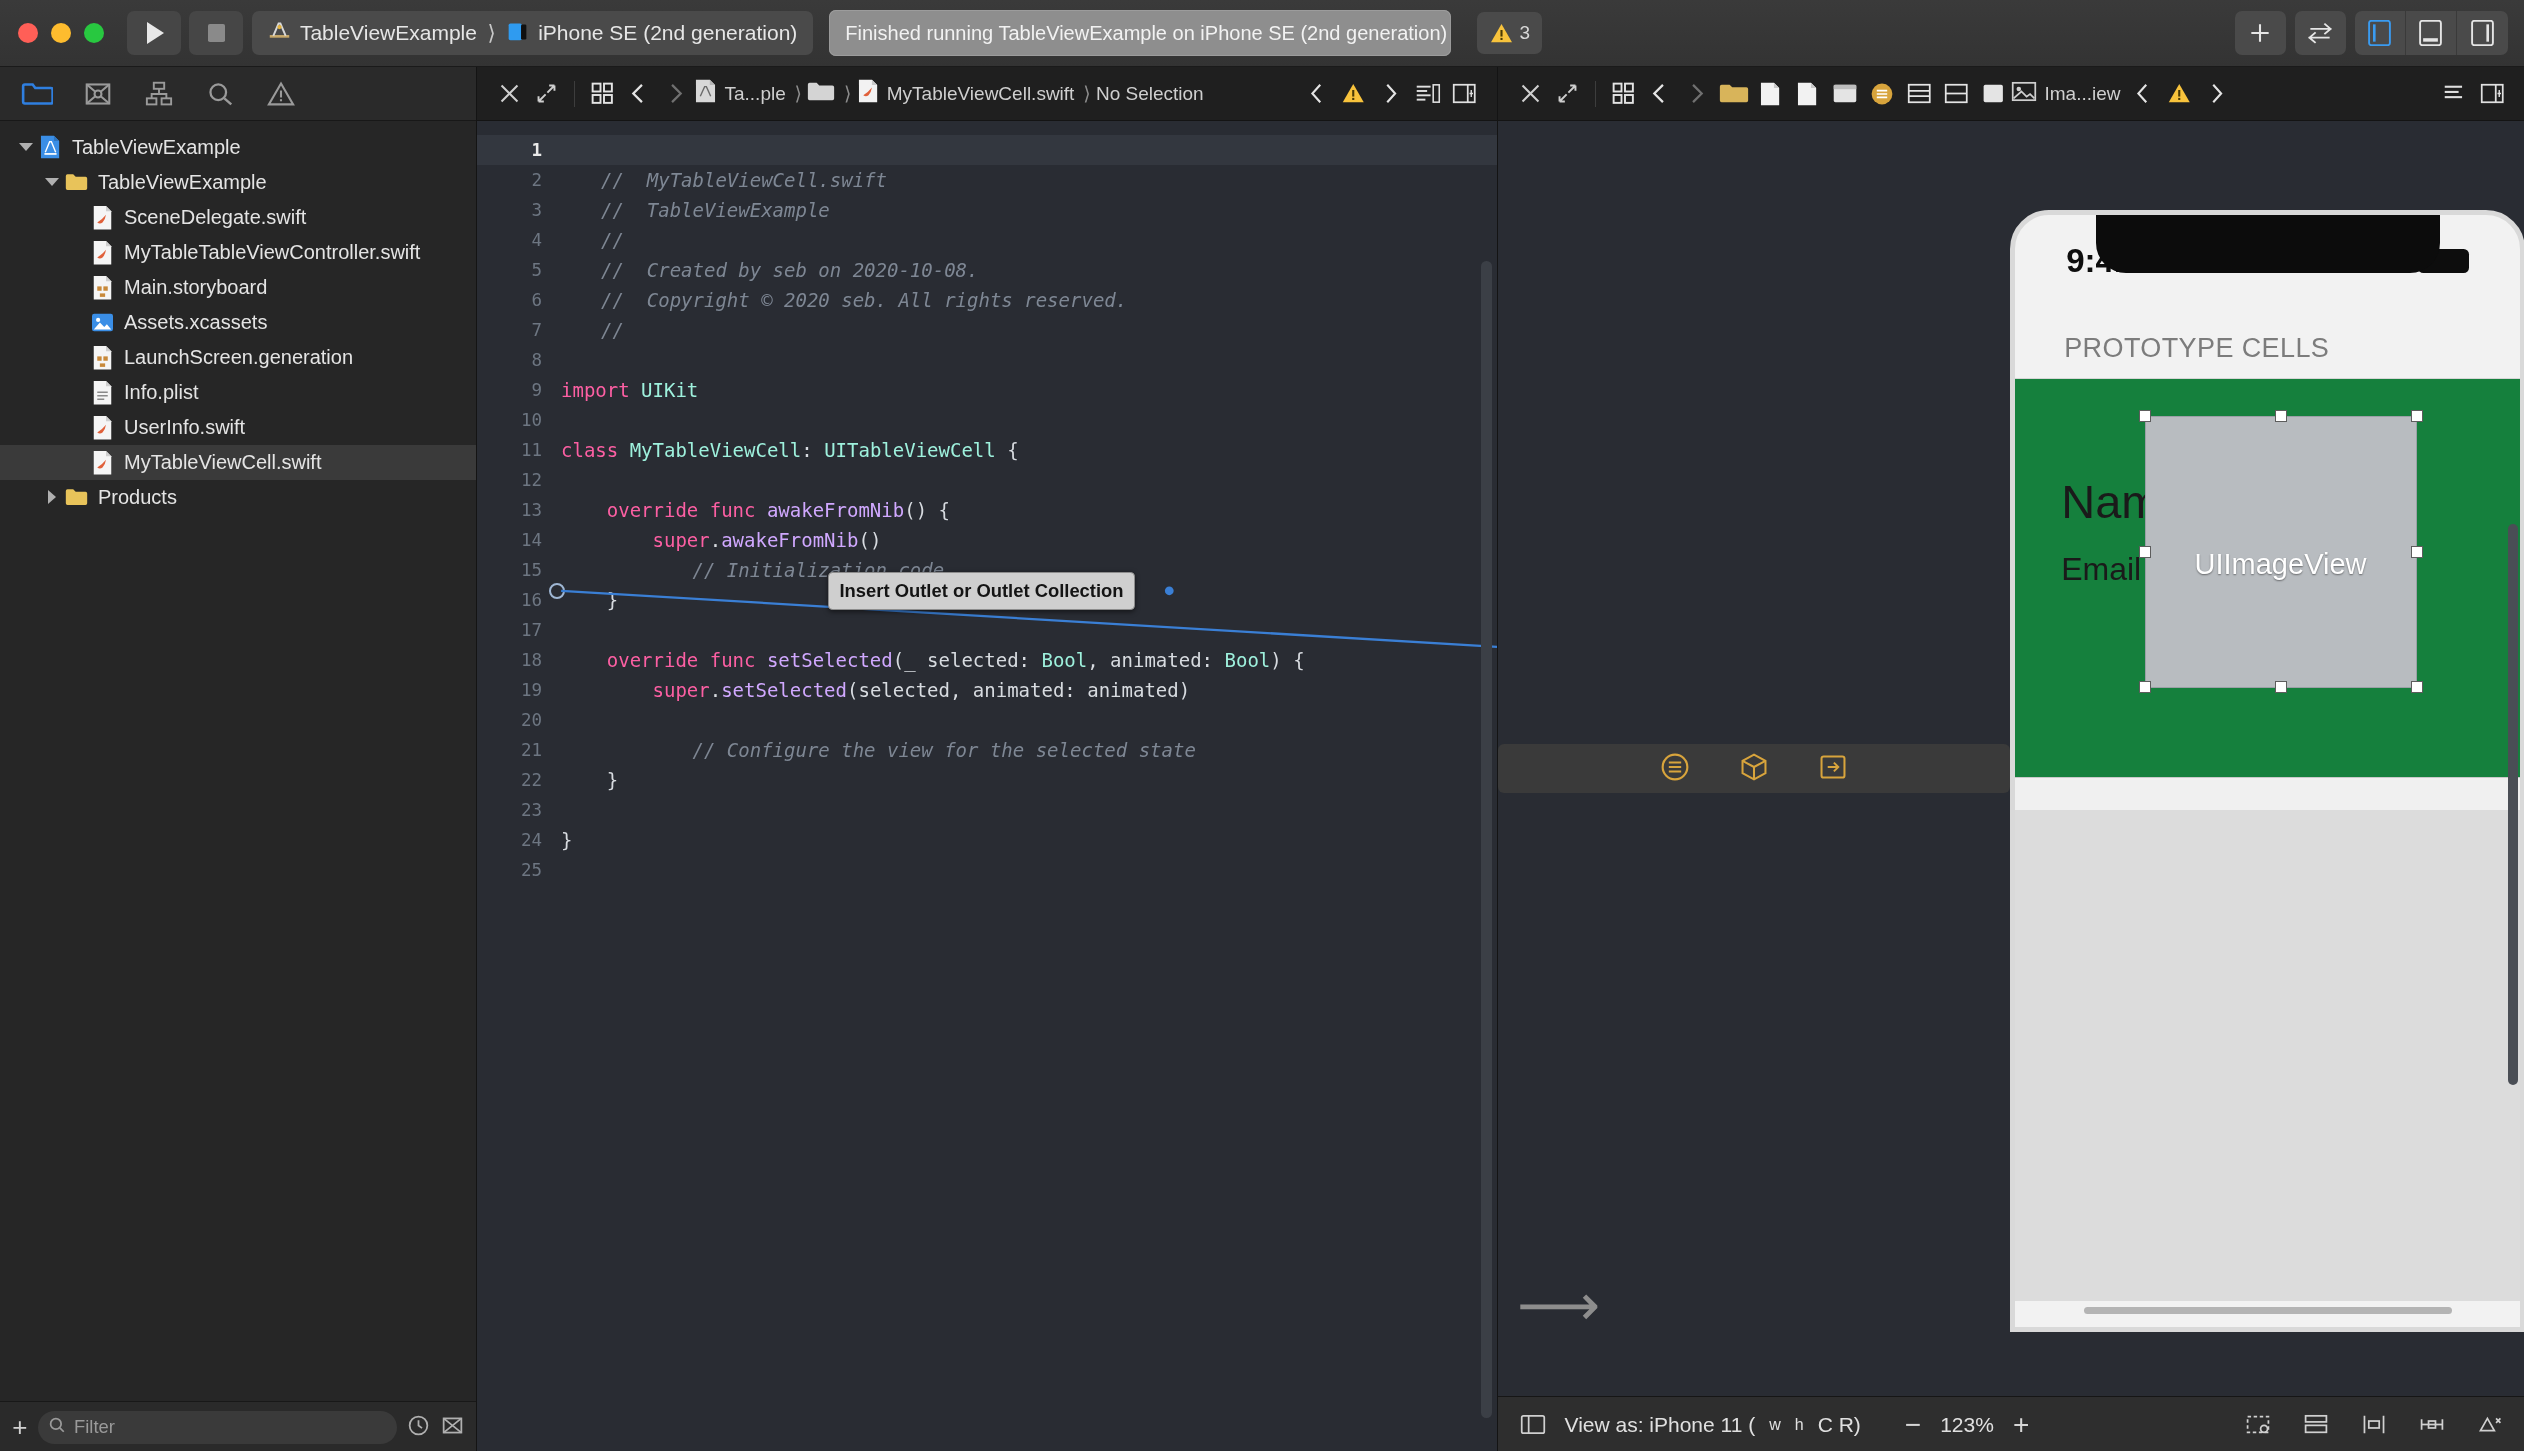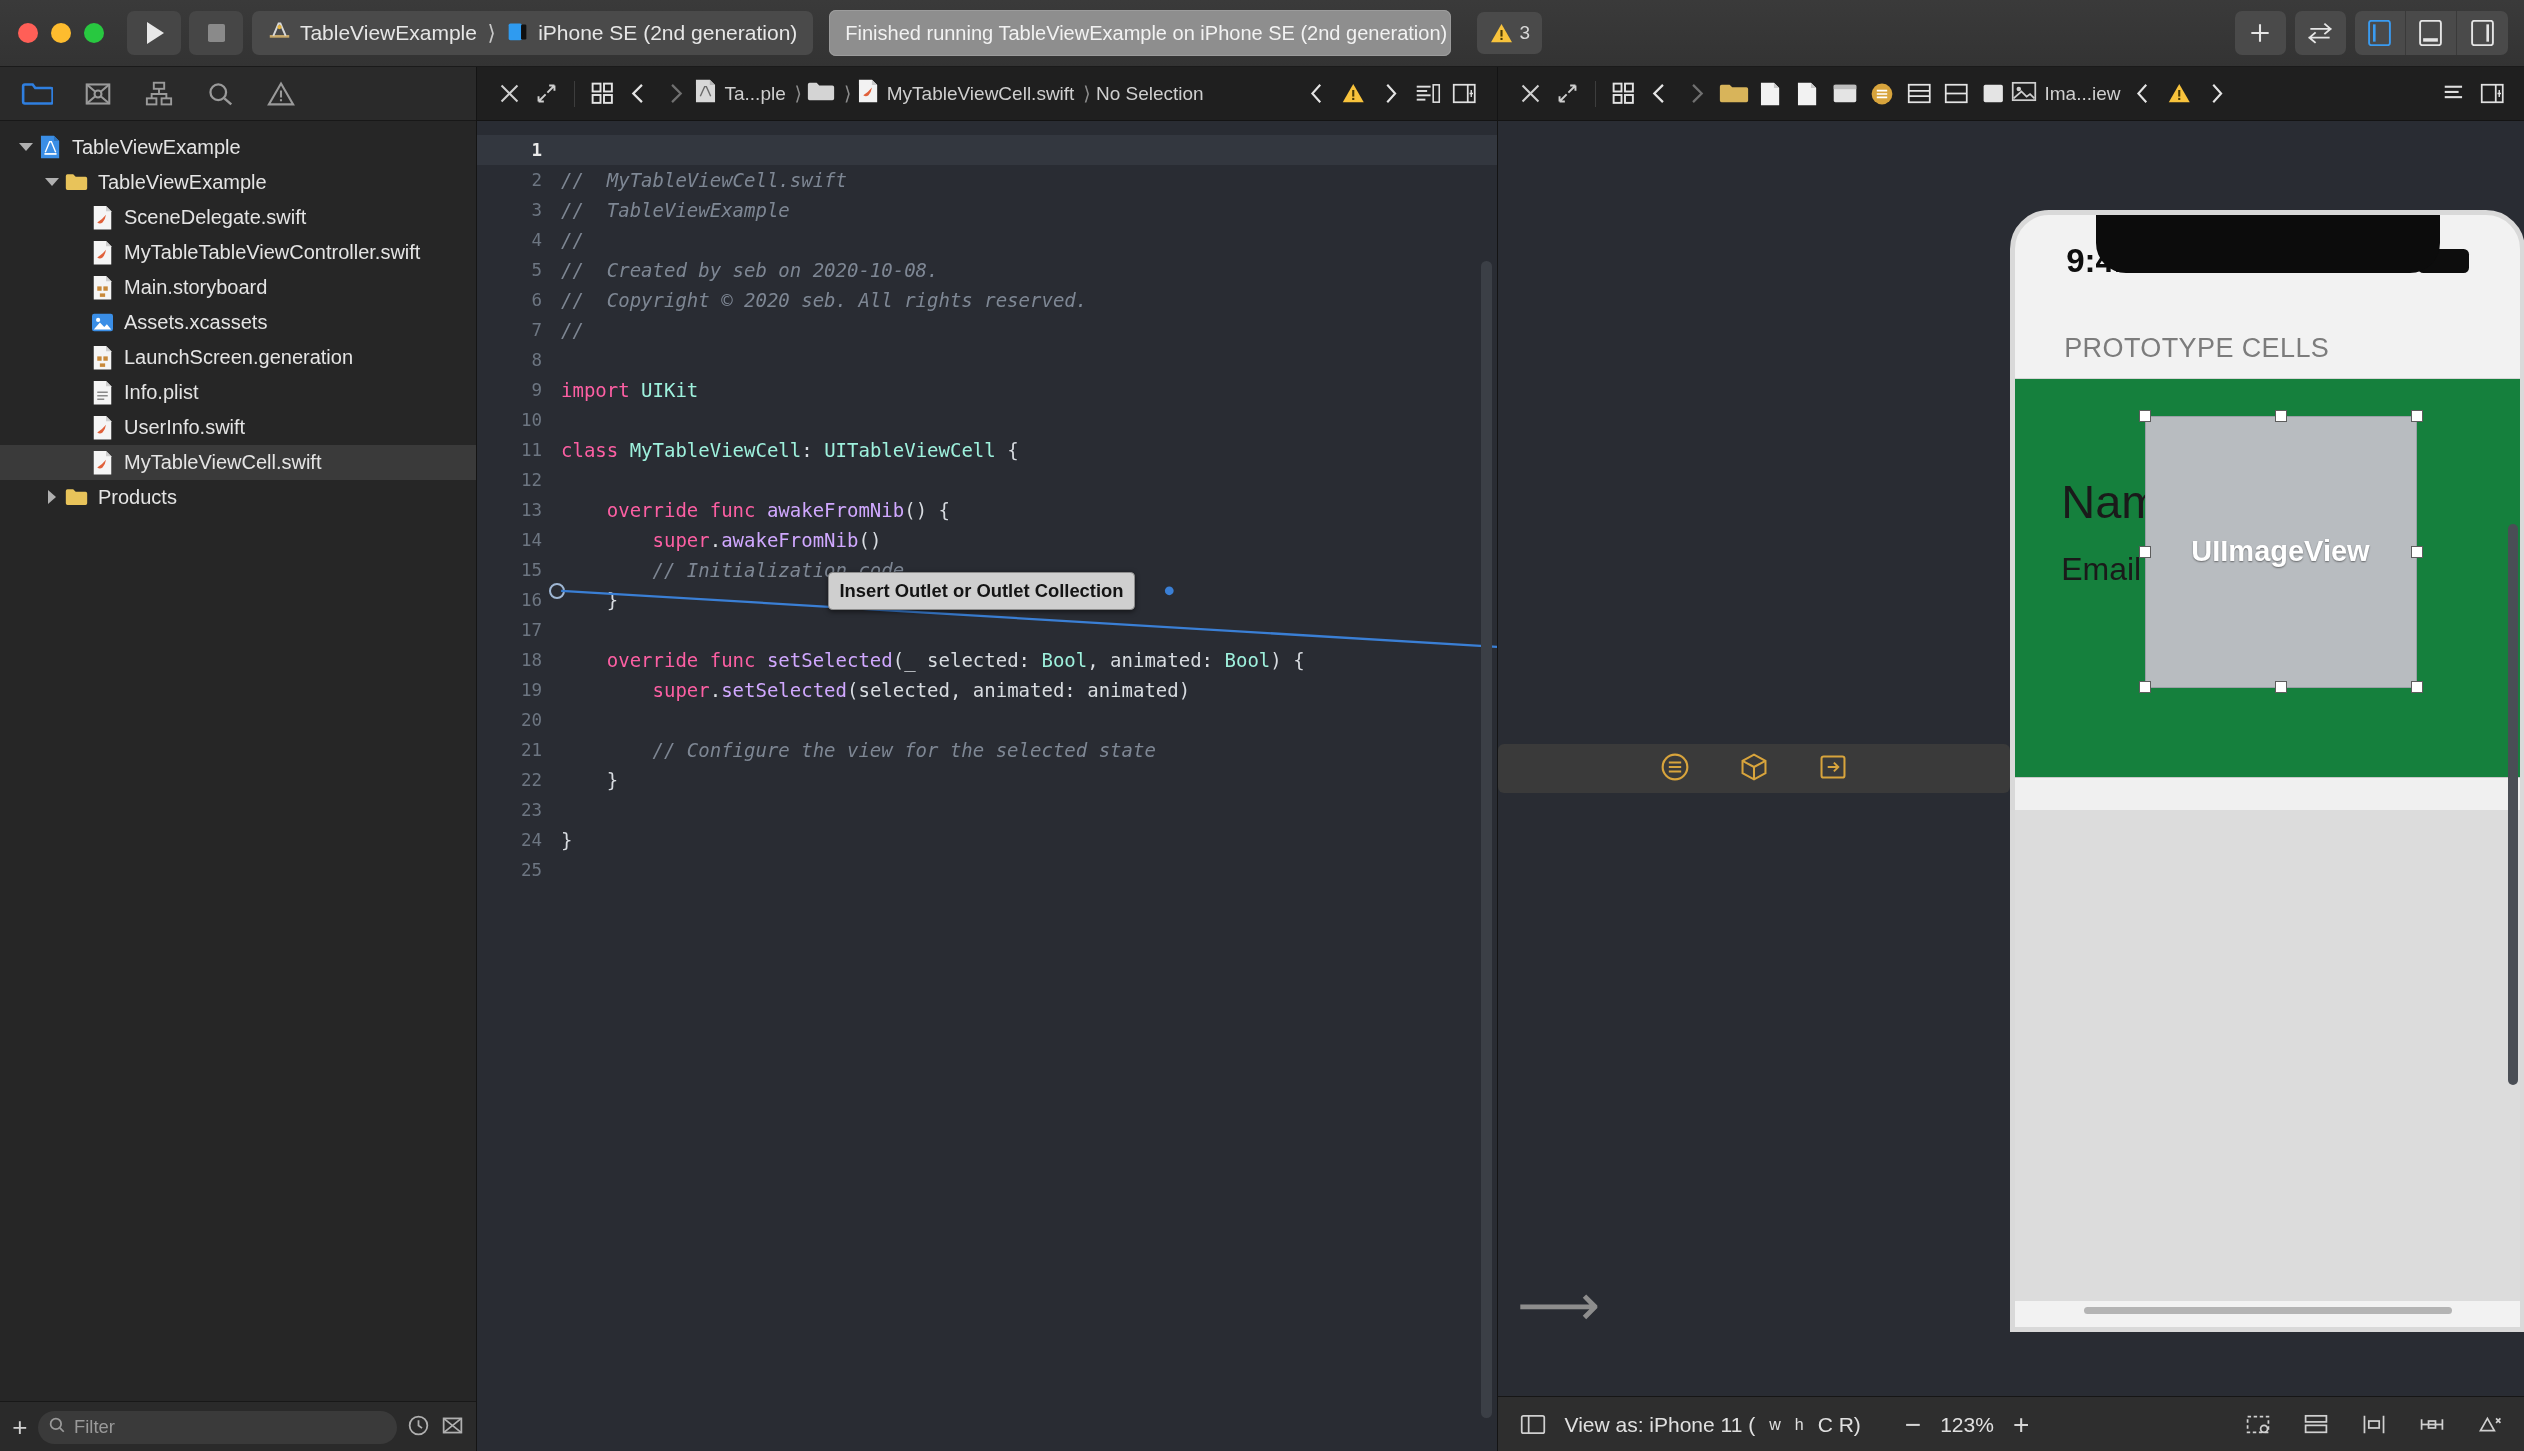--- a/index.html
+++ b/index.html
@@ -171,21 +171,21 @@
   .gutter .ln.cur { color:#e9e9e9; font-weight: bold; }
   .code-lines {
     flex:1 1 auto; padding-top: 14px;
     font-family: "DejaVu Sans Mono", monospace;
     font-size: 19px; line-height: 30px;
     white-space: pre;
     color:#d7dbe0;
   }
   .hl-line { position:absolute; left:0; right:0; height:30px; background:#33373f; }
 
-  .cmt { color:#7e8794; font-style: italic; }
+  .cmt { color:#7e8794; font-style: italic; margin-left: 40px; }
   .kw  { color:#fc5fa3; }
   .typ { color:#9ef1dd; }
   .fn  { color:#d0a8ff; }
   .id  { color:#d7dbe0; }
 
   .outlet-dot {
     position:absolute;
     width: 16px; height: 16px;
     border-radius: 50%;
     border: 2.6px solid #9fb7d4;
@@ -262,23 +262,23 @@
   .name-label { position:absolute; left: 46px; top: 95px; font-size: 47px; color:#1a1a1a; }
   .email-label { position:absolute; left: 46px; top: 172px; font-size: 32px; color:#1a1a1a; }
 
   .imgview-box {
     position:absolute; right: 103px; top: 37px;
     width: 272px; height: 272px;
     background: #b8bcc0;
     border: 0.9px solid #9aa0a6;
   }
   .imgview-label {
-    position:absolute; right: 107px; top: 156px;
+    position:absolute; right: 107px; top: 169px;
     width: 265px; text-align:center;
-    color:#ffffff; font-size: 29px; font-weight: bold;
+    color:#ffffff; font-size: 29px; font-weight: normal;
     text-shadow: 0 0.9px 1.8px rgba(0,0,0,.45);
   }
   .handle {
     position:absolute; width: 12.3px; height: 12.3px;
     background:#ffffff; border: 0.9px solid #5d5d5d;
   }
 
   .table-bg { background:#dcdcdc; height: 491px; }
   .table-bg-top { background:#f0f0f0; height: 32px; }
 

